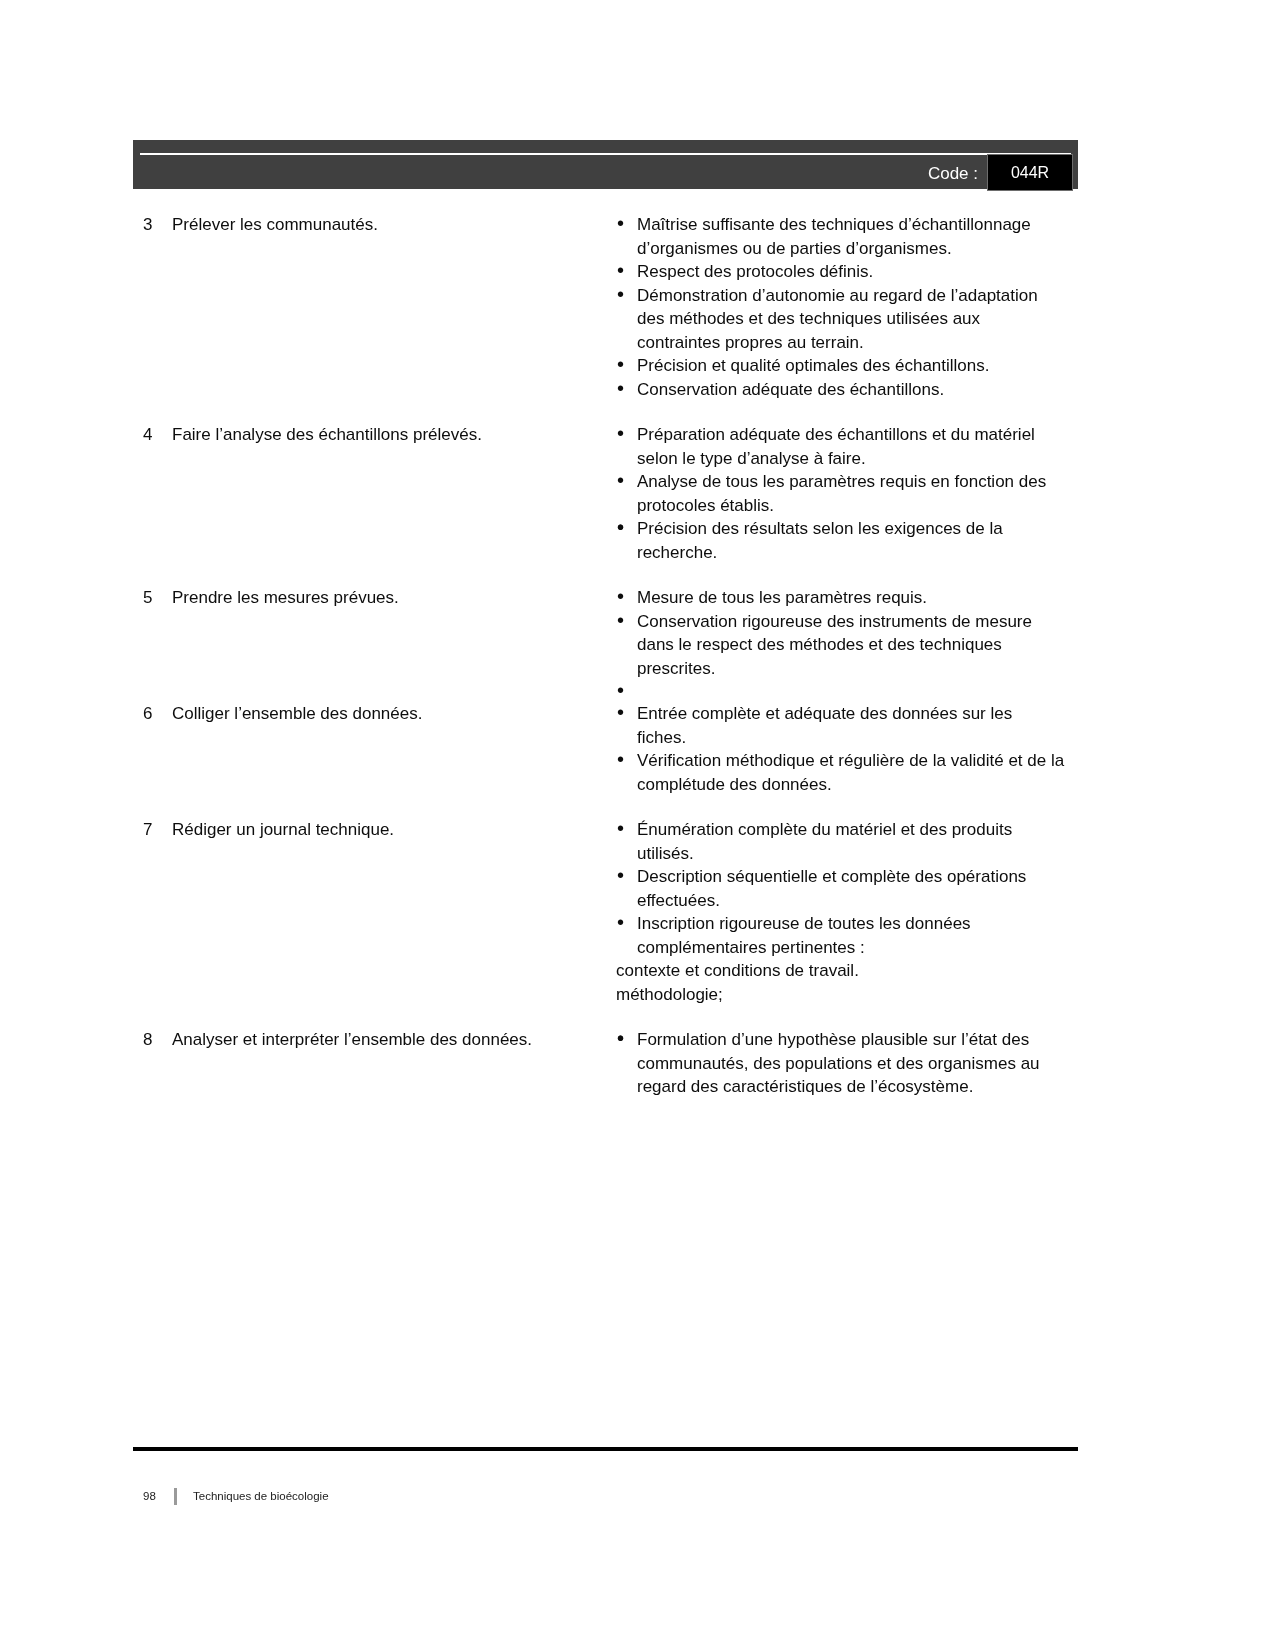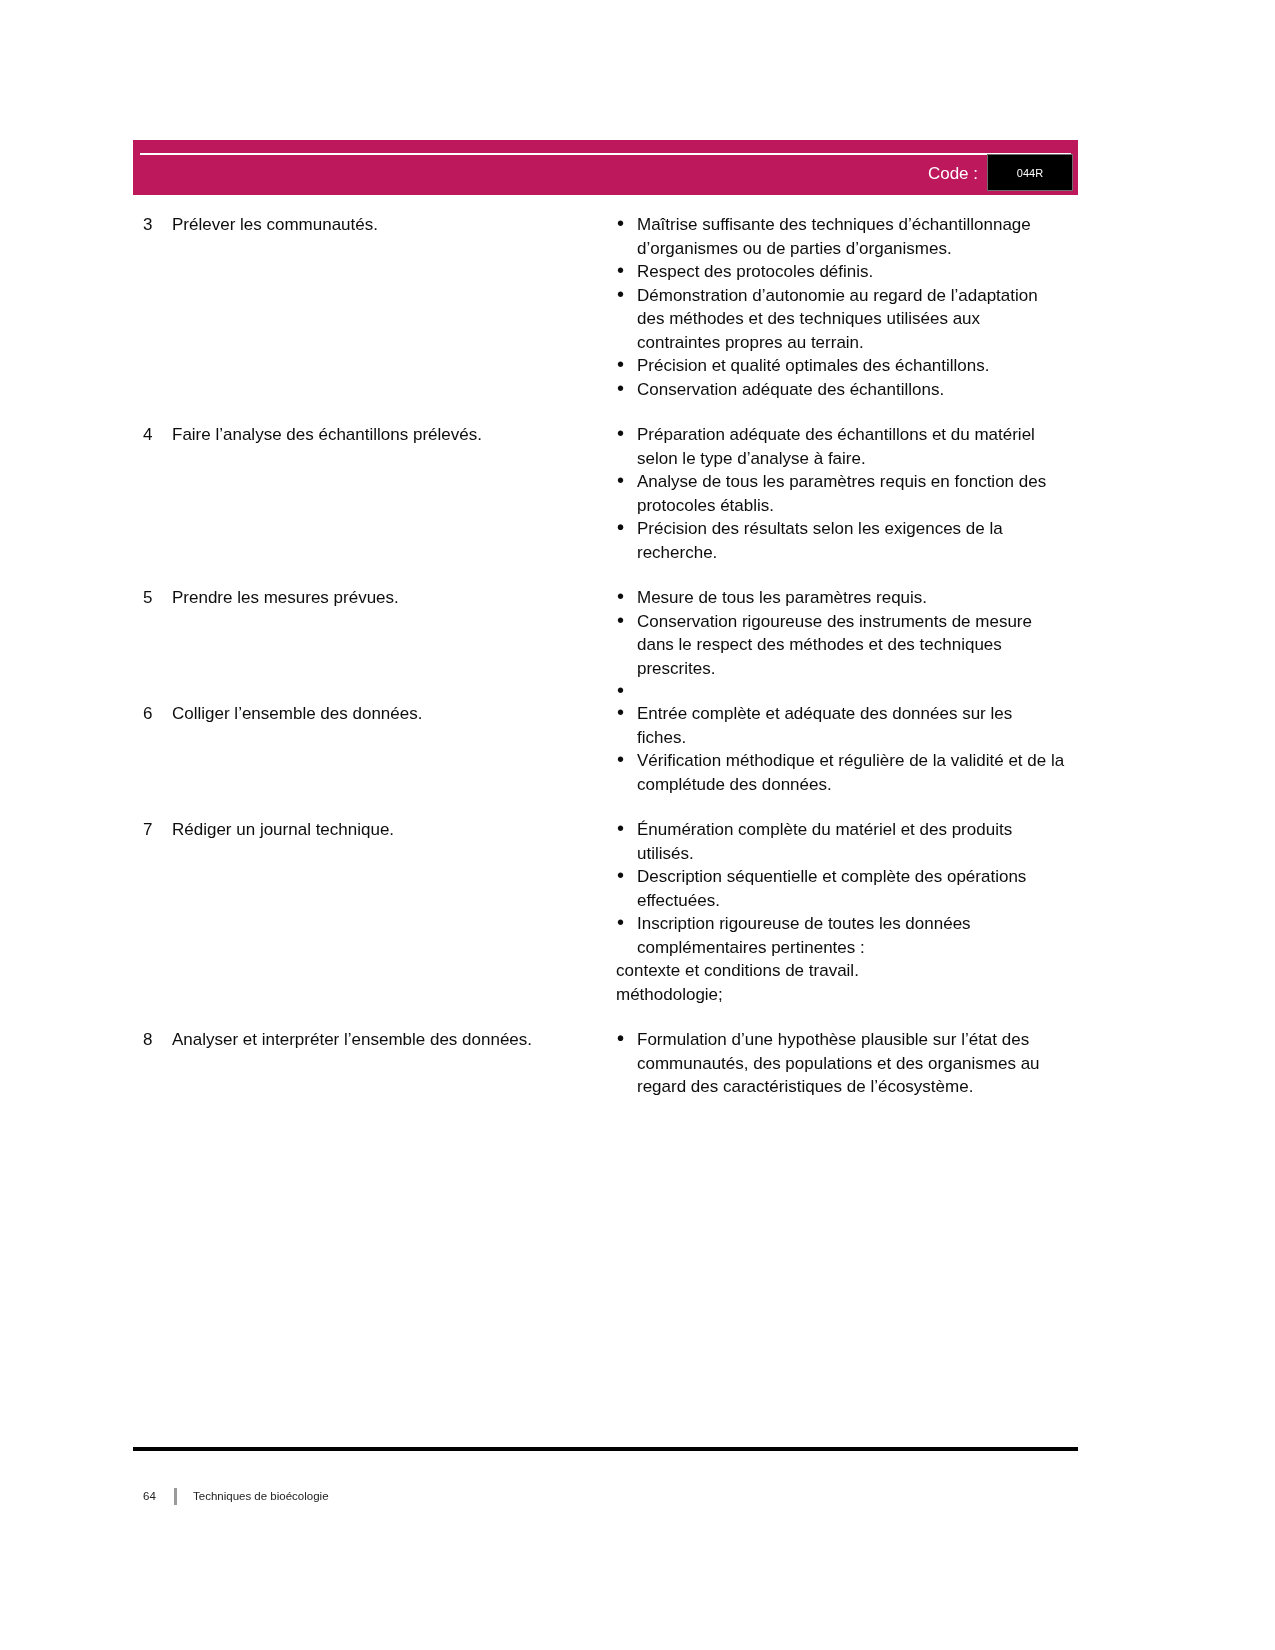--- a/index.html
+++ b/index.html
@@ -5,36 +5,36 @@
   * { margin:0; padding:0; box-sizing:border-box; }
   html,body { background:#e9e9e9; }
   body { font-family:"Liberation Sans", sans-serif; }
   .page {
     position:relative; width:1275px; height:1650px;
     background:#ffffff; color:#111; margin:0 auto; overflow:hidden;
   }
 
   
   .header-bar {
-    position:absolute; left:133px; top:140px; width:945px; height:55px;
-    background:#be185d;
+    position:absolute; left:133px; top:140px; width:945px; height:49px;
+    background:#404040;
     padding-left:24px;
   }
   .header-rule {
     position:absolute; left:7px; right:7px; top:13px; height:2px; background:#fff;
   }
   .code-label {
     position:absolute; right:100px; top:24px;
     color:#fff; font-size:17px; line-height:20px;
   }
   .code-box {
     position:absolute; right:5px; top:14px; width:86px; height:37px;
     border:1px solid #6d6d6d; background:#000;
     display:flex; align-items:center; justify-content:center;
-    color:#fff; font-size:11px;
+    color:#fff; font-size:16px;
   }
 
   
   .content {
     position:absolute; left:133px; top:213px; width:945px;
     font-size:17px; line-height:23.5px; color:#0d0d0d;
   }
   .row { display:flex; align-items:flex-start; margin-bottom:22px; }
   .left { flex:0 0 483px; display:flex; padding-left:10px; }
   .num  { flex:0 0 29px; }
@@ -199,18 +199,18 @@
           <span class="dot">•</span>
           <span class="ctext">Formulation d’une hypothèse plausible sur l’état des communautés, des populations et des organismes au regard des caractéristiques de l’écosystème.</span>
         </div>
       </div>
     </div>
 
   </div>
 
   <div class="footer-rule"></div>
   <div class="footer">
-    <span class="page-num">64</span>
+    <span class="page-num">98</span>
     <span class="vbar"></span>
     <span class="doc-title">Techniques de bioécologie</span>
   </div>
 
 </div>
 
 </body></html>

